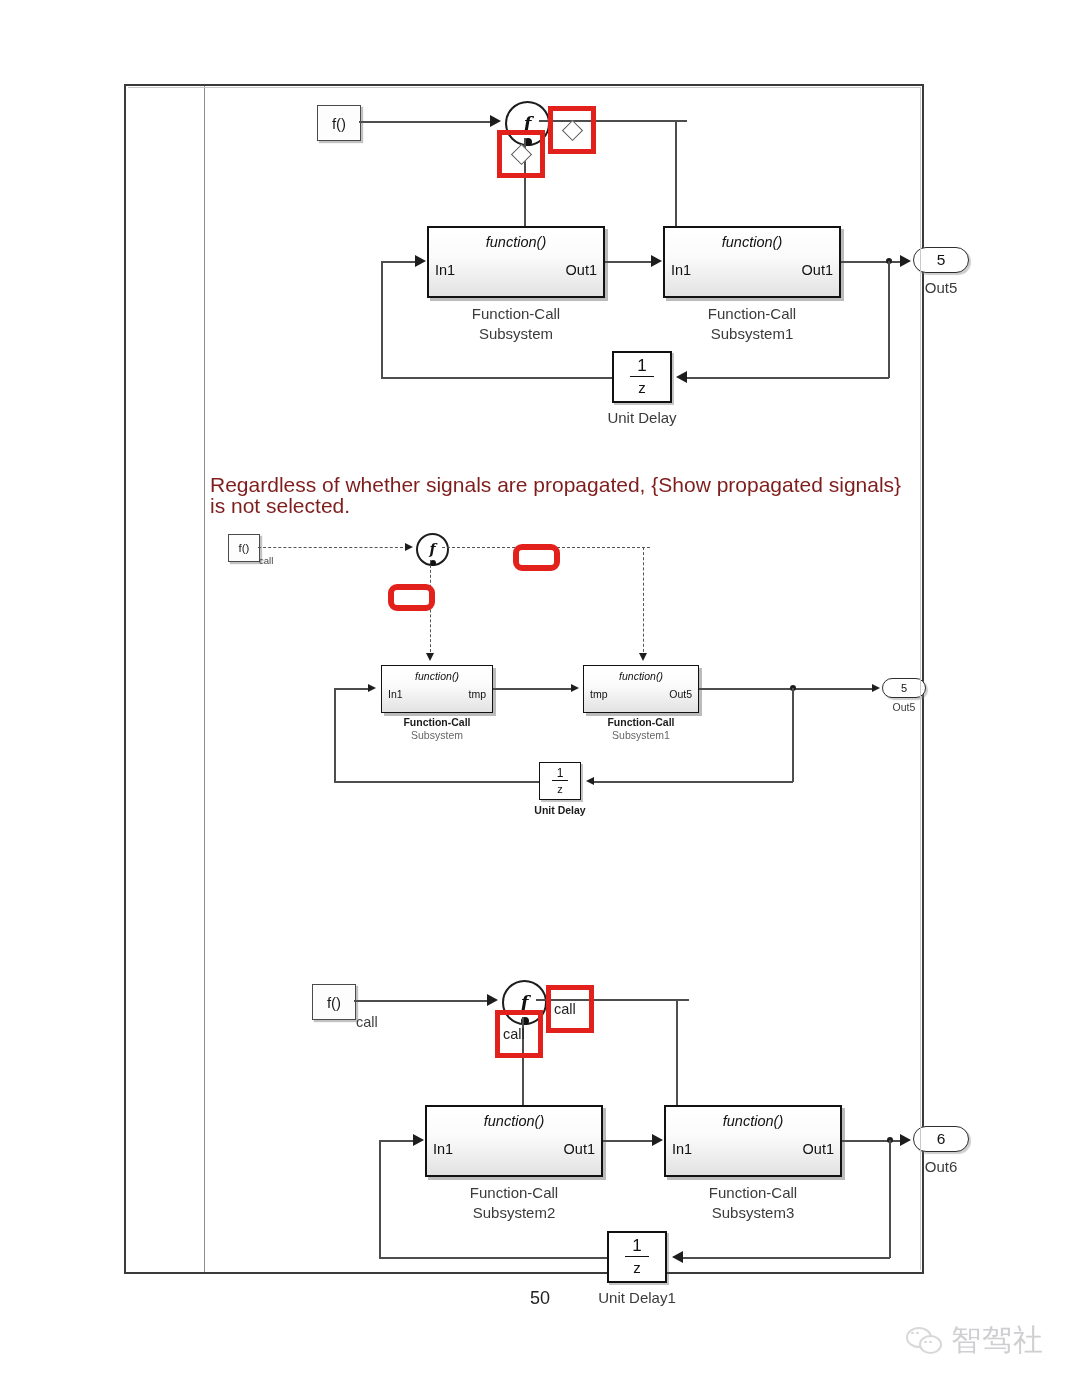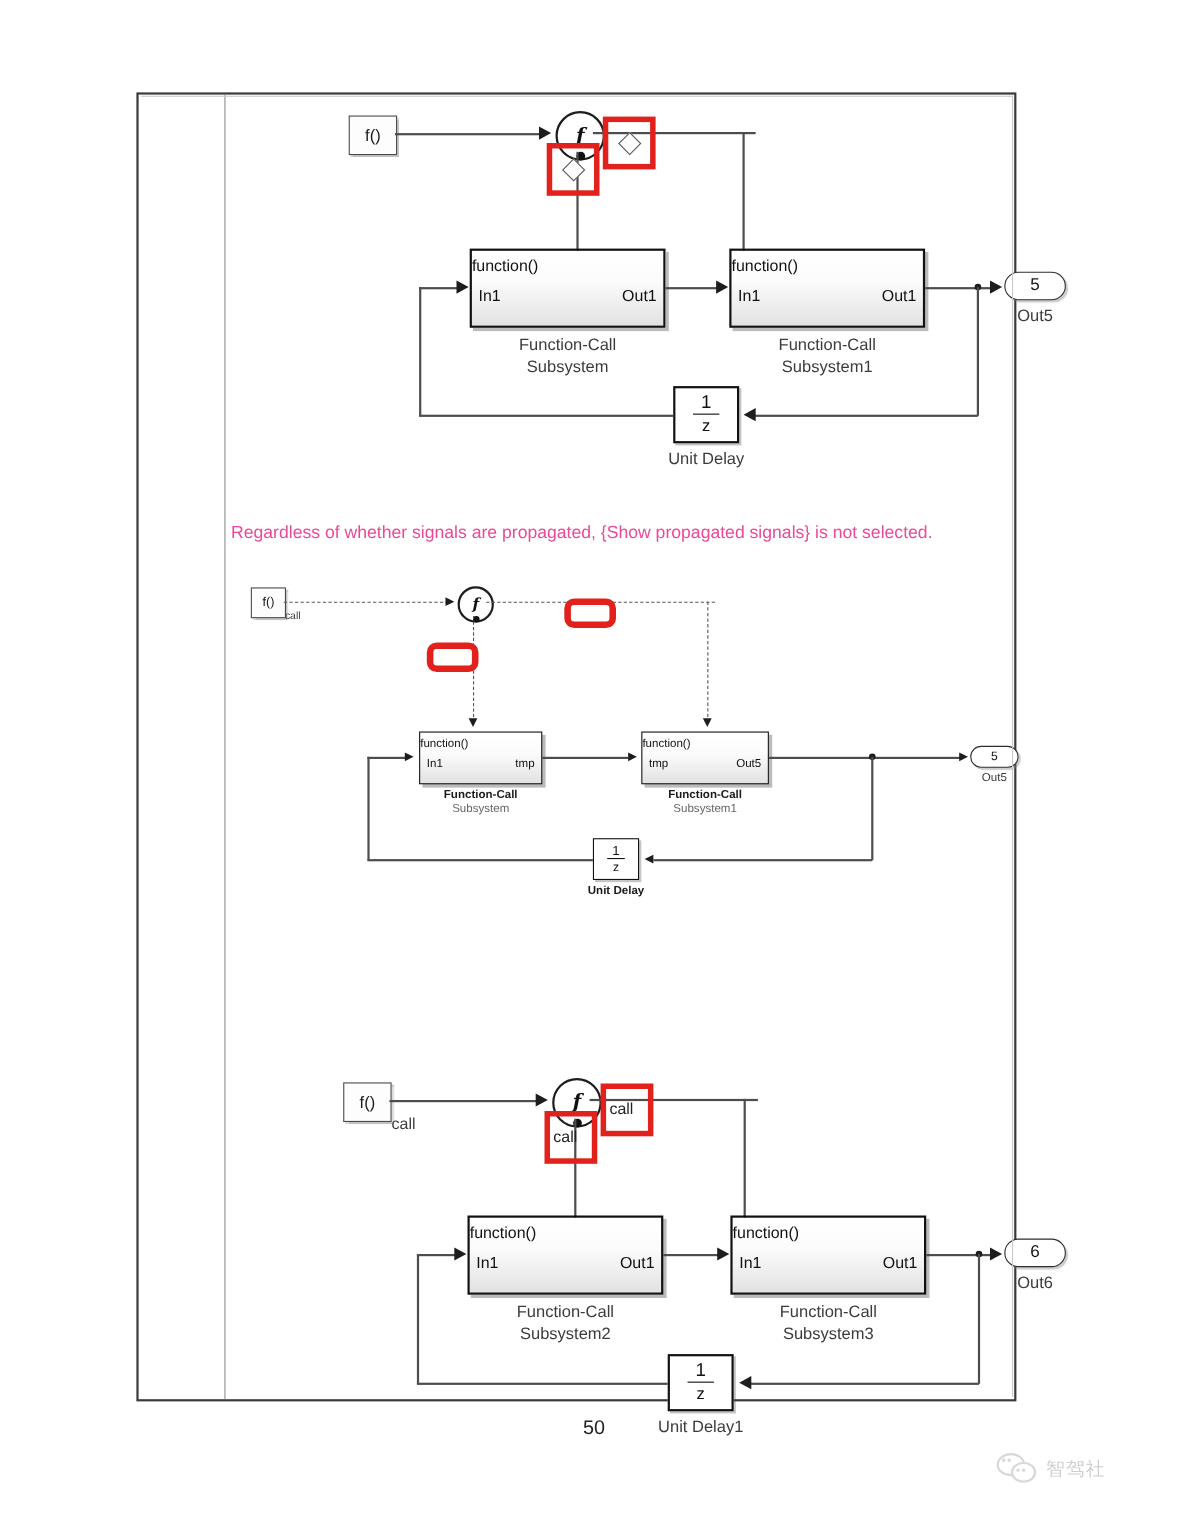--- a/index.html
+++ b/index.html
@@ -74,31 +74,31 @@
   #watermark .wm-logo .dot {
     position: absolute; width: 2.5px; height: 2.5px;
     border-radius: 50%; background: #b9b9bd;
   }
   #watermark .wm-logo .d1 { left: 5px; top: 6px; }
   #watermark .wm-logo .d2 { left: 10px; top: 6px; }
   #watermark .wm-logo .d3 { left: 18px; top: 15px; }
   #watermark .wm-logo .d4 { left: 23px; top: 15px; }
   #watermark .wm-text {
     font-family: "DejaVu Sans", sans-serif;
-    font-size: 17px;
+    font-size: 30px;
     color: #a9a9ae;
     letter-spacing: 1px;
   }
 
   
   .para {
     position: absolute;
-    font-size: 16px;
+    font-size: 21px;
     line-height: 21px;
-    color: #ec4899;
+    color: #7f1d1d;
     width: 700px;
   }
   #para-propagated { left: 4px; top: 388px; }
   #para-named      { left: 4px; top: 757px; }
 
   
   .diagram { position: absolute; left: 0; }
   #diagram-top    { top: 0px;   width: 720px; height: 380px; }
   #diagram-middle { top: 436px; width: 720px; height: 310px; }
   #diagram-bottom { top: 816px; width: 720px; height: 375px; }
@@ -205,22 +205,24 @@
   .subsys {
     position: absolute;
     border: 2px solid #111;
     background: linear-gradient(to bottom, #ffffff 0%, #fbfbfb 42%, #e2e2e2 100%);
     box-shadow: 3px 3px 0 rgba(60,60,60,.35);
     box-sizing: border-box;
   }
   .subsys .fn-title {
     position: absolute;
     left: 0; right: 0; top: 6px;
+    text-align: center;
     font-size: 14.5px;
     color: #111;
+    font-style: italic;
   }
   .subsys .port {
     position: absolute;
     top: 34px;
     font-size: 14.5px;
     color: #111;
   }
   .subsys .port.in  { left: 6px; }
   .subsys .port.out { right: 6px; }
   .subsys.small { border-width: 1.6px; }

